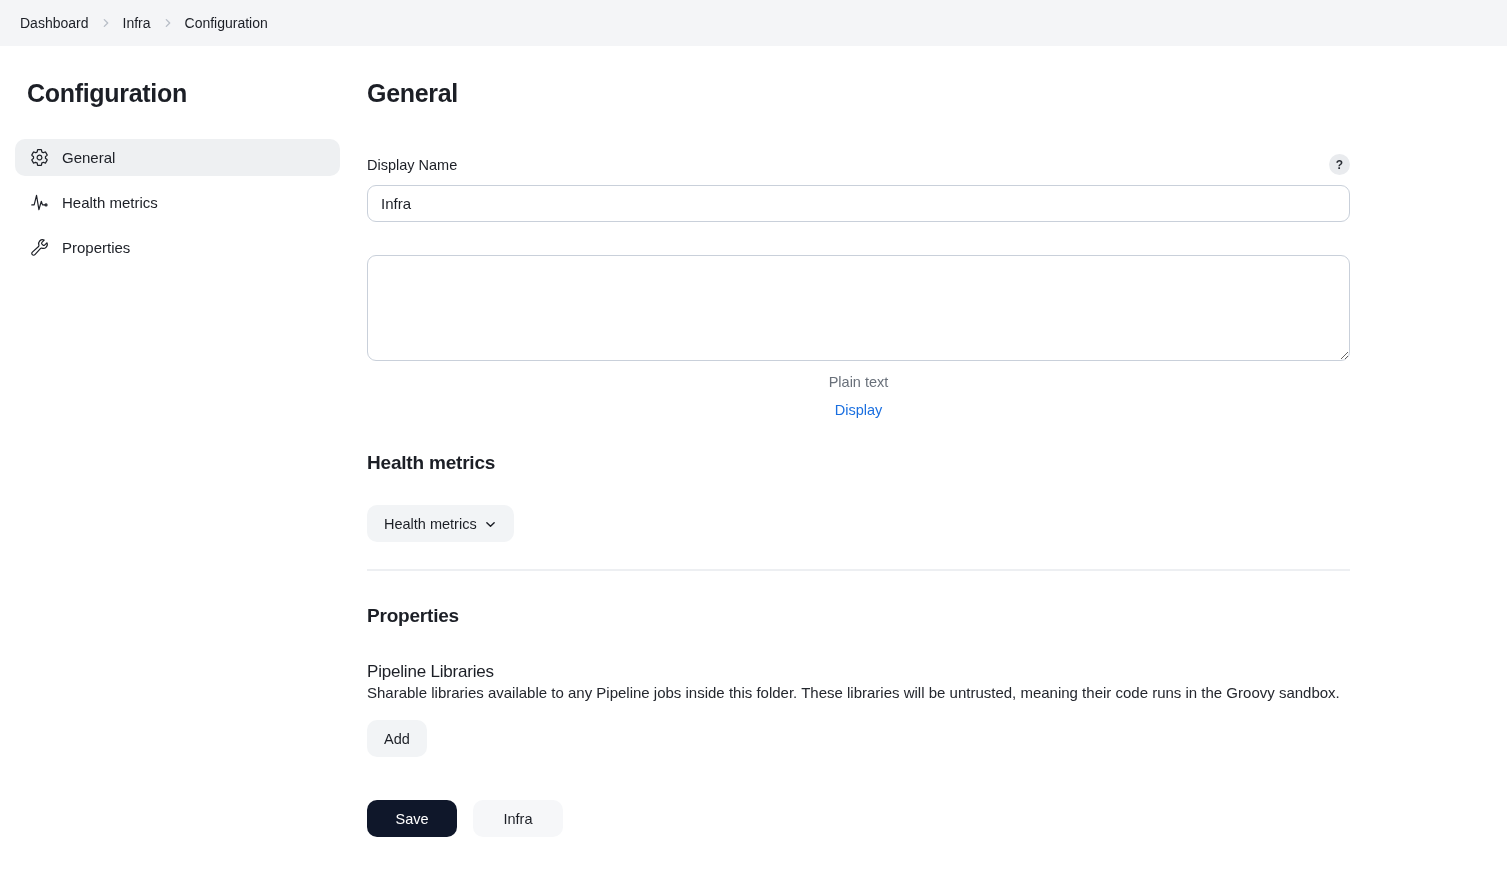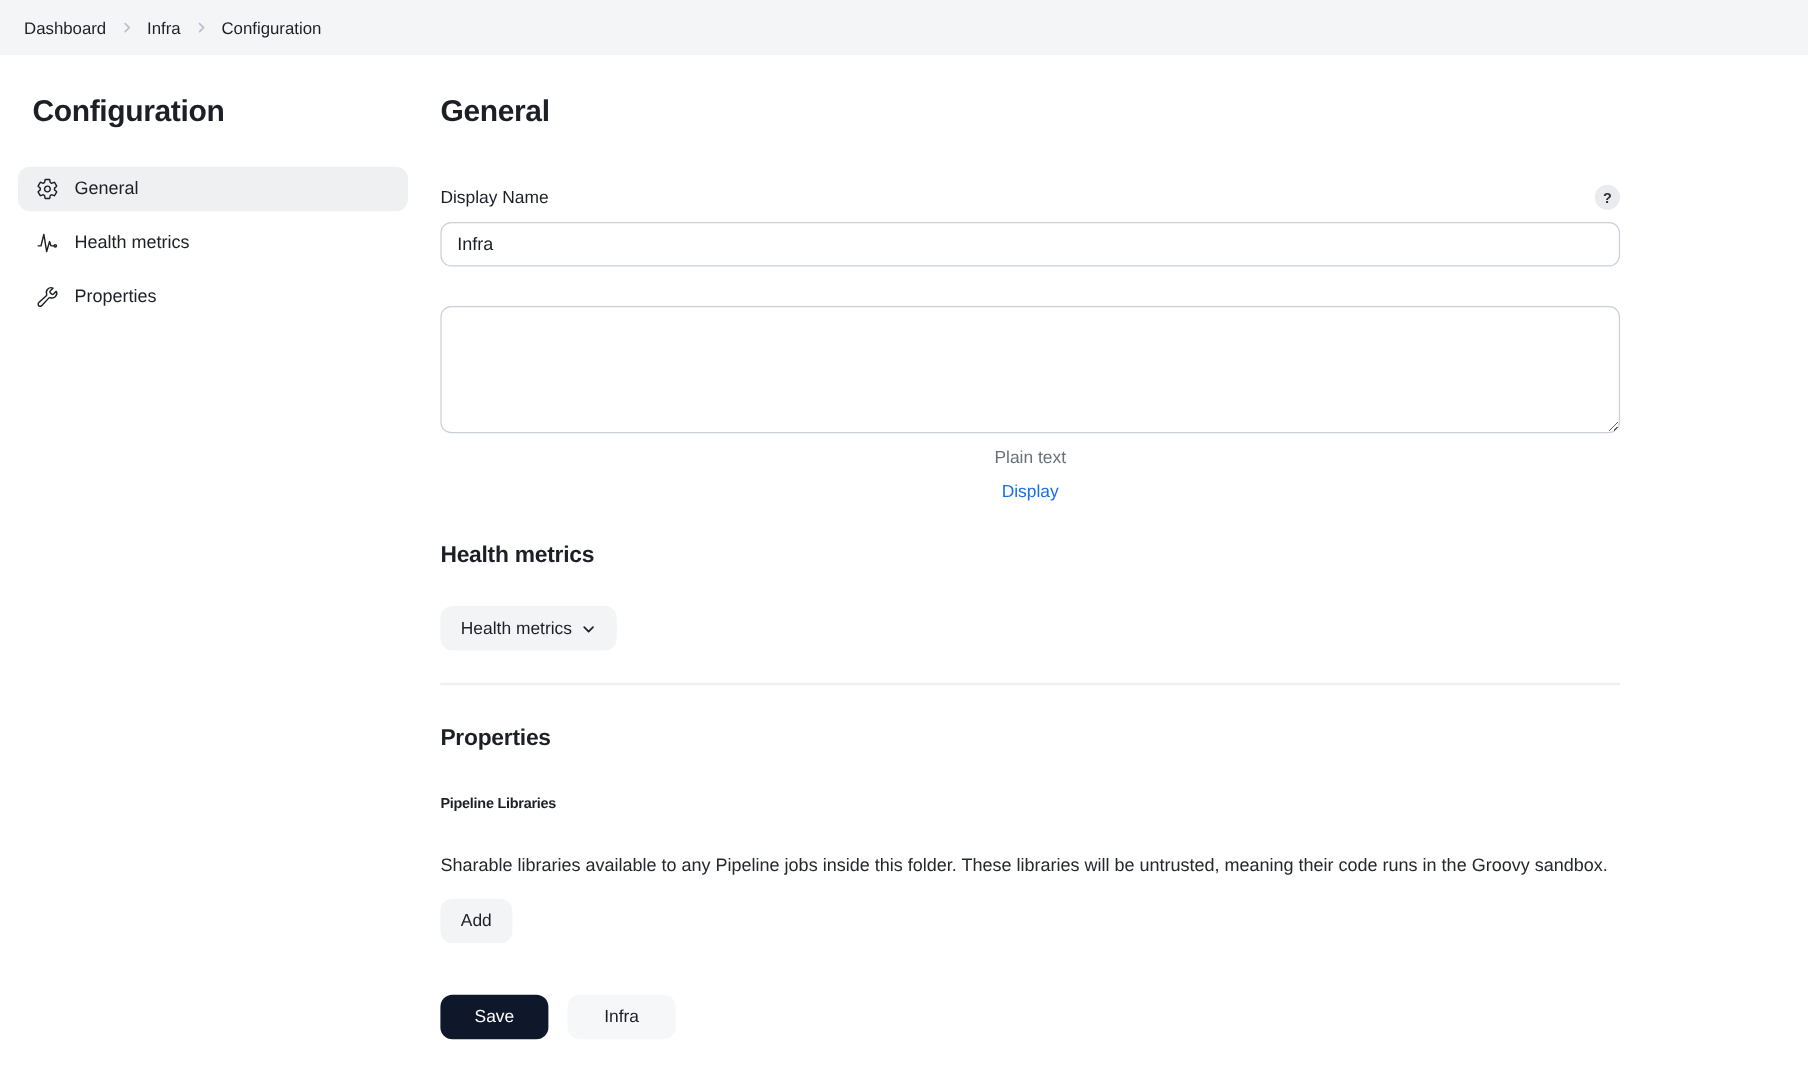--- a/index.html
+++ b/index.html
@@ -36,39 +36,39 @@
   .text-input { width:983px; height:37px; border:1.5px solid #c9d0da; border-radius:9px;
                 padding:0 13px; font-size:15px; font-family:inherit; color:#1c1f26; background:#fff; }
   .form-group { margin-bottom:33px; }
   .textarea { width:983px; height:106px; border:1.5px solid #c9d0da; border-radius:9px;
               padding:10px 13px; font-size:15px; font-family:inherit; resize:vertical; display:block; }
   .textarea-footer { display:flex; align-items:center; gap:12px; margin-top:13px; font-size:14.5px;flex-direction:column; }
   .muted { color:#69707a; }
   .link { color:#1a6fe0; font-weight:500; cursor:pointer; text-decoration:none; }
 
   .section-heading { font-size:19px; font-weight:700; letter-spacing:-0.2px; }
-  .sub-heading { font-size:12px; font-weight:700; letter-spacing:-0.2px; }
+  .sub-heading { font-size:17px; font-weight:400; letter-spacing:-0.2px; }
   .help-text { font-size:15px; color:#24272e; line-height:1.4; }
 
   .btn { display:inline-flex; align-items:center; justify-content:center; gap:7px; height:37px;
          padding:0 17px; border:none; border-radius:10px; font-size:14.5px; font-weight:500;
          font-family:inherit; color:#1c1f26; cursor:pointer; }
   .btn-secondary { background:#f2f4f6; }
   .btn-chevron svg { width:13px; height:13px; display:block; margin-top:1px; }
   .btn-primary { background:#0f172a; color:#ffffff; min-width:90px; }
   .btn-apply { background:#f6f7f9; min-width:90px; }
 
   .divider { height:2px; background:#edeff2; border:none; width:983px; }
 
   .hm-dropdown { margin-top:31px; }
   .sec-health { margin-top:34px; }
   .divider-row { margin-top:27px; }
   .sec-properties { margin-top:34px; }
   .sub-pipeline { margin-top:35px; }
-  .pl-desc { margin-top:35px; }
+  .pl-desc { }
   .add-row { margin-top:17px; }
   .actions-row { margin-top:43px; display:flex; gap:16px; }
 </style>
 </head>
 <body>
 
 <header class="topbar">
   <nav class="breadcrumb">
     <a class="crumb">Dashboard</a>
     <span class="crumb-sep">

